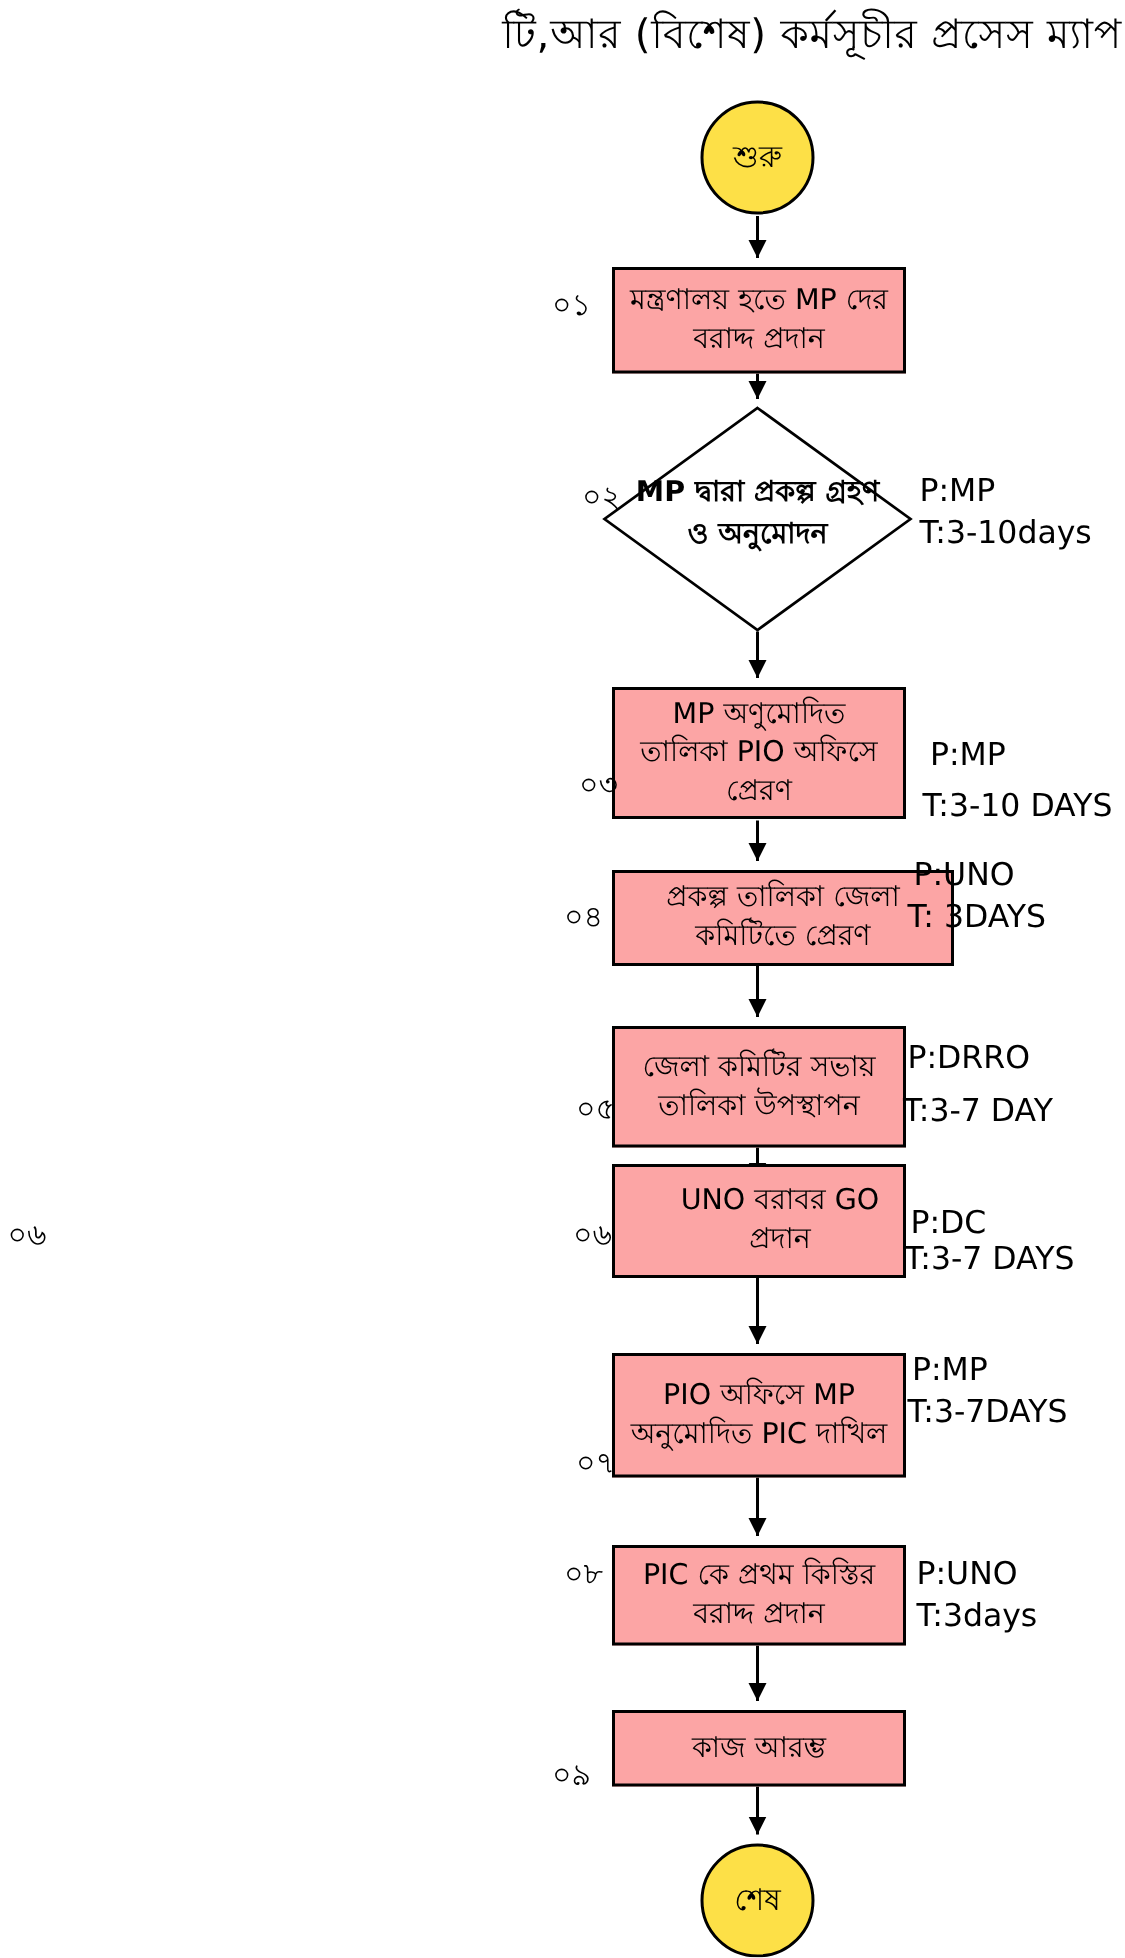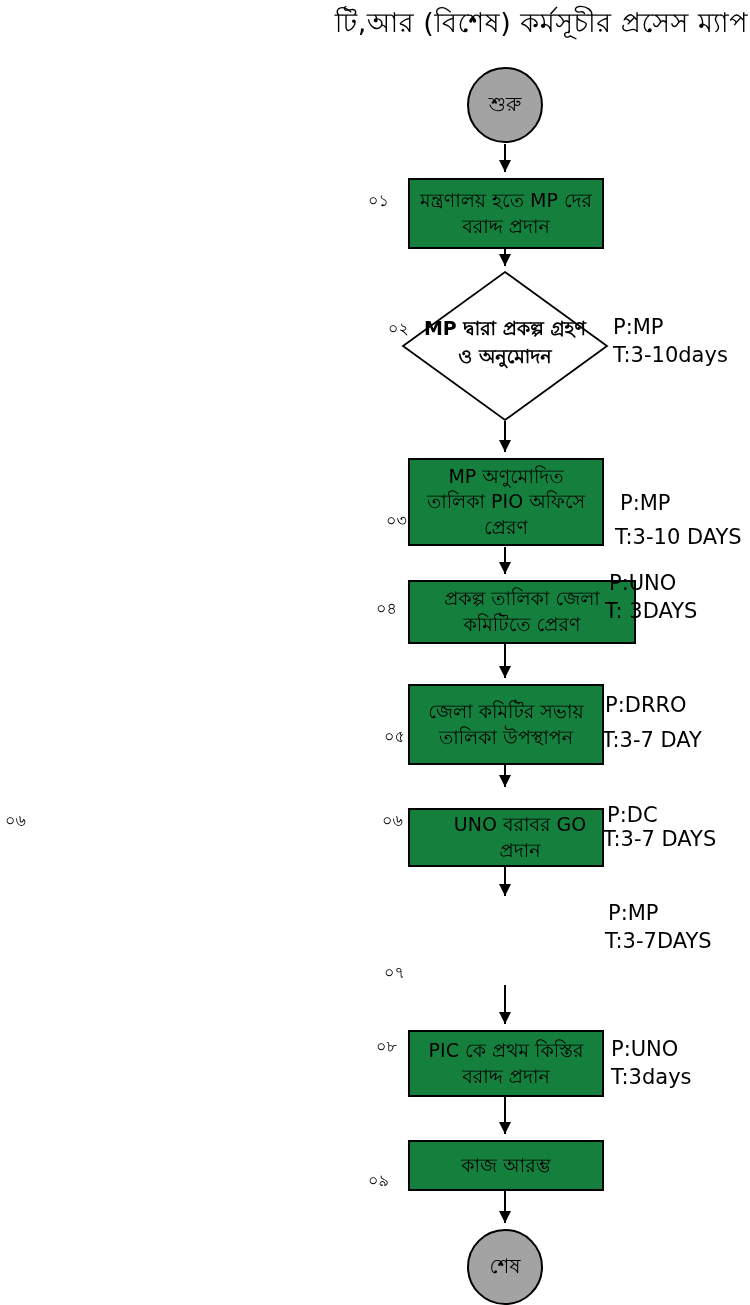--- a/index.html
+++ b/index.html
@@ -3,26 +3,26 @@
 <meta charset="utf-8">
 <style>
   * { margin:0; padding:0; box-sizing:border-box; }
   html,body { background:#ffffff; }
   body { font-family:"DejaVu Sans","Liberation Sans",sans-serif; color:#000; }
   .canvas { position:relative; width:750px; height:1305px; background:#fff; overflow:hidden; }
   .connectors { position:absolute; left:0; top:0; }
   .title { position:absolute; left:260px; top:2px; width:488px; text-align:right;
            font-size:27px; letter-spacing:0.5px; }
   .terminal { position:absolute; width:76px; height:76px; border:2px solid #000;
-              border-radius:50%; background:#a3a3a3; display:flex; align-items:center;
+              border-radius:50%; background:#fde047; display:flex; align-items:center;
               justify-content:center; font-size:20px; }
-  .box { position:absolute; border:2px solid #000; background:#15803d; display:flex;
+  .box { position:absolute; border:2px solid #000; background:#fca5a5; display:flex;
          align-items:center; justify-content:center; text-align:center;
          font-size:19px; line-height:1.35; padding:4px 8px; }
-  .num { position:absolute; font-size:16px; }
+  .num { position:absolute; font-size:20px; }
   .ann { position:absolute; font-size:21px; line-height:1.32; white-space:nowrap; }
   .diamond-label { position:absolute; left:415px; top:315px; width:180px;
                    text-align:center; font-size:19px; line-height:1.45;font-weight:bold; }
 </style>
 </head>
 <body>
 
 <div class="canvas">
 
   <svg class="connectors" width="750" height="1305" viewBox="0 0 750 1305">
@@ -84,29 +84,32 @@
 
   <div class="box" style="left:408px; top:684px; width:196px; height:81px;">
     <span>জেলা কমিটির সভায় তালিকা উপস্থাপন</span>
   </div>
   <div class="num" style="left:384px; top:724px;font-family:Liberation Serif, serif;">০৫</div>
   <div class="ann" style="left:605px; top:688px; line-height:1.68;">
     <div>P:DRRO</div>
     <div style="margin-left:-3px;">T:3-7 DAY</div>
   </div>
 
-  <div class="box" style="left:408px; top:808px; width:196px; height:59px;padding-left:36px;">
+  <div class="box" style="left:408px; top:776px; width:196px; height:76px;padding-left:36px;">
     <span>UNO বরাবর GO প্রদান</span>
   </div>
   <div class="num" style="left:382px; top:808px;">০৬</div>
   <div class="ann" style="left:607px; top:803px; line-height:1.15;">
     <div>P:DC</div>
     <div style="margin-left:-4px;">T:3-7 DAYS</div>
   </div>
 
+  <div class="box" style="left:408px; top:902px; width:196px; height:83px;">
+    <span>PIO অফিসে MP অনুমোদিত PIC দাখিল</span>
+  </div>
   <div class="num" style="left:384px; top:960px;">০৭</div>
   <div class="ann" style="left:608px; top:900px;">
     <div>P:MP</div>
     <div style="margin-left:-3px;">T:3-7DAYS</div>
   </div>
 
   <div class="box" style="left:408px; top:1030px; width:196px; height:67px;justify-content:center;">
     <span>PIC কে প্রথম কিস্তির বরাদ্দ প্রদান</span>
   </div>
   <div class="num" style="left:376px; top:1034px;">০৮</div>

